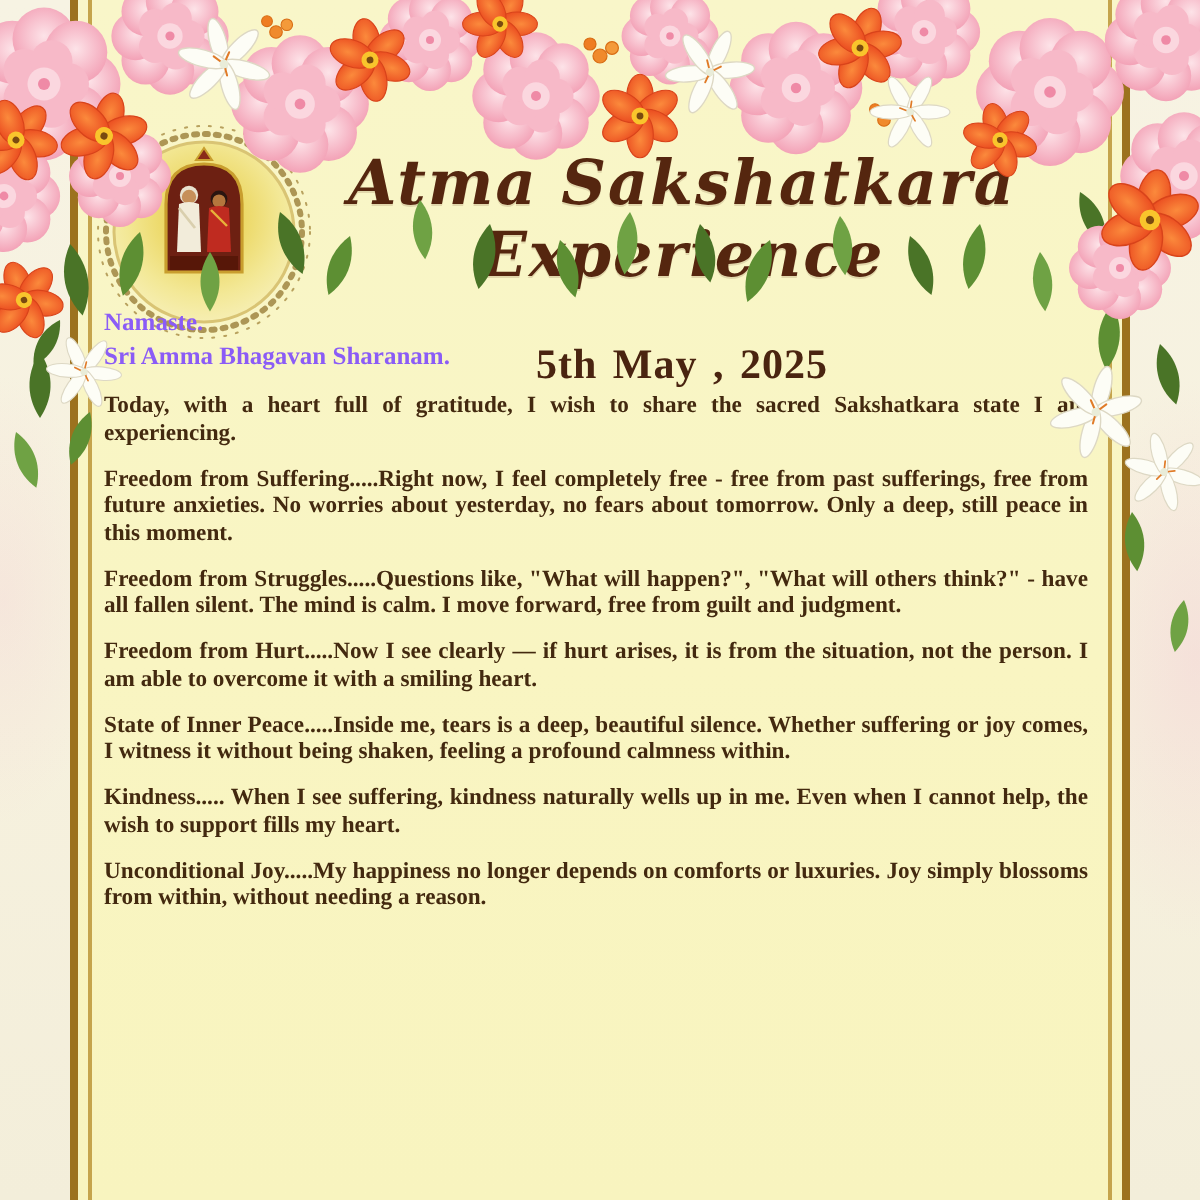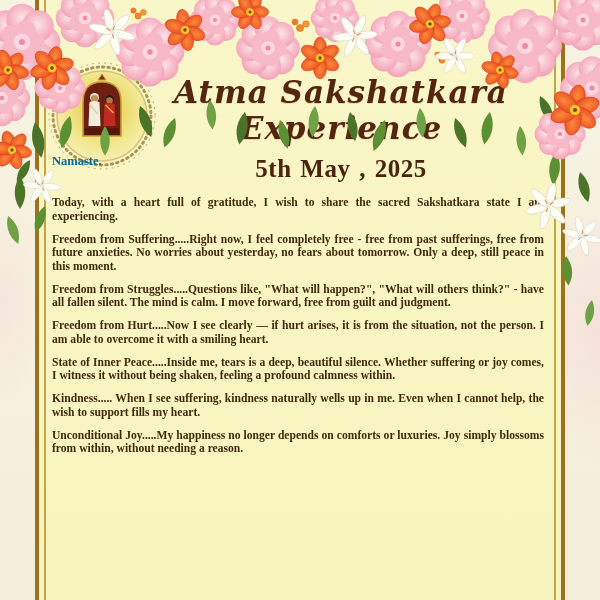--- a/index.html
+++ b/index.html
@@ -23,26 +23,26 @@
   .title-block{
     position:absolute; left:140px; width:402px; top:74px; text-align:center;
     color:#55260f; z-index:3;
   }
   .title-line{
     font-family:"DejaVu Serif", serif; font-style:italic; font-weight:bold;
     font-size:31px; line-height:36px; letter-spacing:1px;
     text-shadow:0 1px 0 rgba(90,40,15,.15);
   }
   .date-line{
-    margin-top:9px; font-family:"Liberation Serif", serif; font-weight:bold;
-    font-size:25px; color:#4a2410; letter-spacing:.5px; word-spacing:2px;
+    margin-top:24px; font-family:"Liberation Serif", serif; font-weight:bold;
+    font-size:21px; color:#4a2410; letter-spacing:.5px; word-spacing:2px;
   }
   .salutation{
     position:absolute; left:52px; top:153px; z-index:3;
-    font-weight:bold; font-size:12.5px; line-height:17px; color:#0369a1;
+    font-weight:bold; font-size:12.5px; line-height:17px; color:#8b5cf6;
   }
   .body-text{
     position:absolute; left:52px; width:492px; top:196px; z-index:3;
     color:#43290f; font-weight:bold; font-size:11.6px; line-height:13.5px;
     text-align:justify;
   }
   .body-text p{margin:0 0 9.5px 0;}
   .body-text p.small{font-size:10.9px;}
   .garland, .medallion{position:absolute; pointer-events:none;}
   .garland{left:0; top:0; z-index:4;}
@@ -87,20 +87,21 @@
 </svg>
 
 <div class="title-block">
   <div class="title-line">Atma Sakshatkara</div>
   <div class="title-line">Experience</div>
   <div class="date-line">5th May , 2025</div>
 </div>
 
 <div class="salutation">
   <div>Namaste.</div>
+  <div>Sri Amma Bhagavan Sharanam.</div>
 </div>
 
 <div class="body-text">
   <p>Today, with a heart full of gratitude, I wish to share the sacred Sakshatkara state I am experiencing.</p>
   <p>Freedom from Suffering.....Right now, I feel completely free - free from past sufferings, free from future anxieties. No worries about yesterday, no fears about tomorrow. Only a deep, still peace in this moment.</p>
   <p>Freedom from Struggles.....Questions like, "What will happen?", "What will others think?" - have all fallen silent. The mind is calm. I move forward, free from guilt and judgment.</p>
   <p>Freedom from Hurt.....Now I see clearly — if hurt arises, it is from the situation, not the person. I am able to overcome it with a smiling heart.</p>
   <p>State of Inner Peace.....Inside me, tears is a deep, beautiful silence. Whether suffering or joy comes, I witness it without being shaken, feeling a profound calmness within.</p>
   <p>Kindness..... When I see suffering, kindness naturally wells up in me. Even when I cannot help, the wish to support fills my heart.</p>
   <p>Unconditional Joy.....My happiness no longer depends on comforts or luxuries. Joy simply blossoms from within, without needing a reason.</p>

